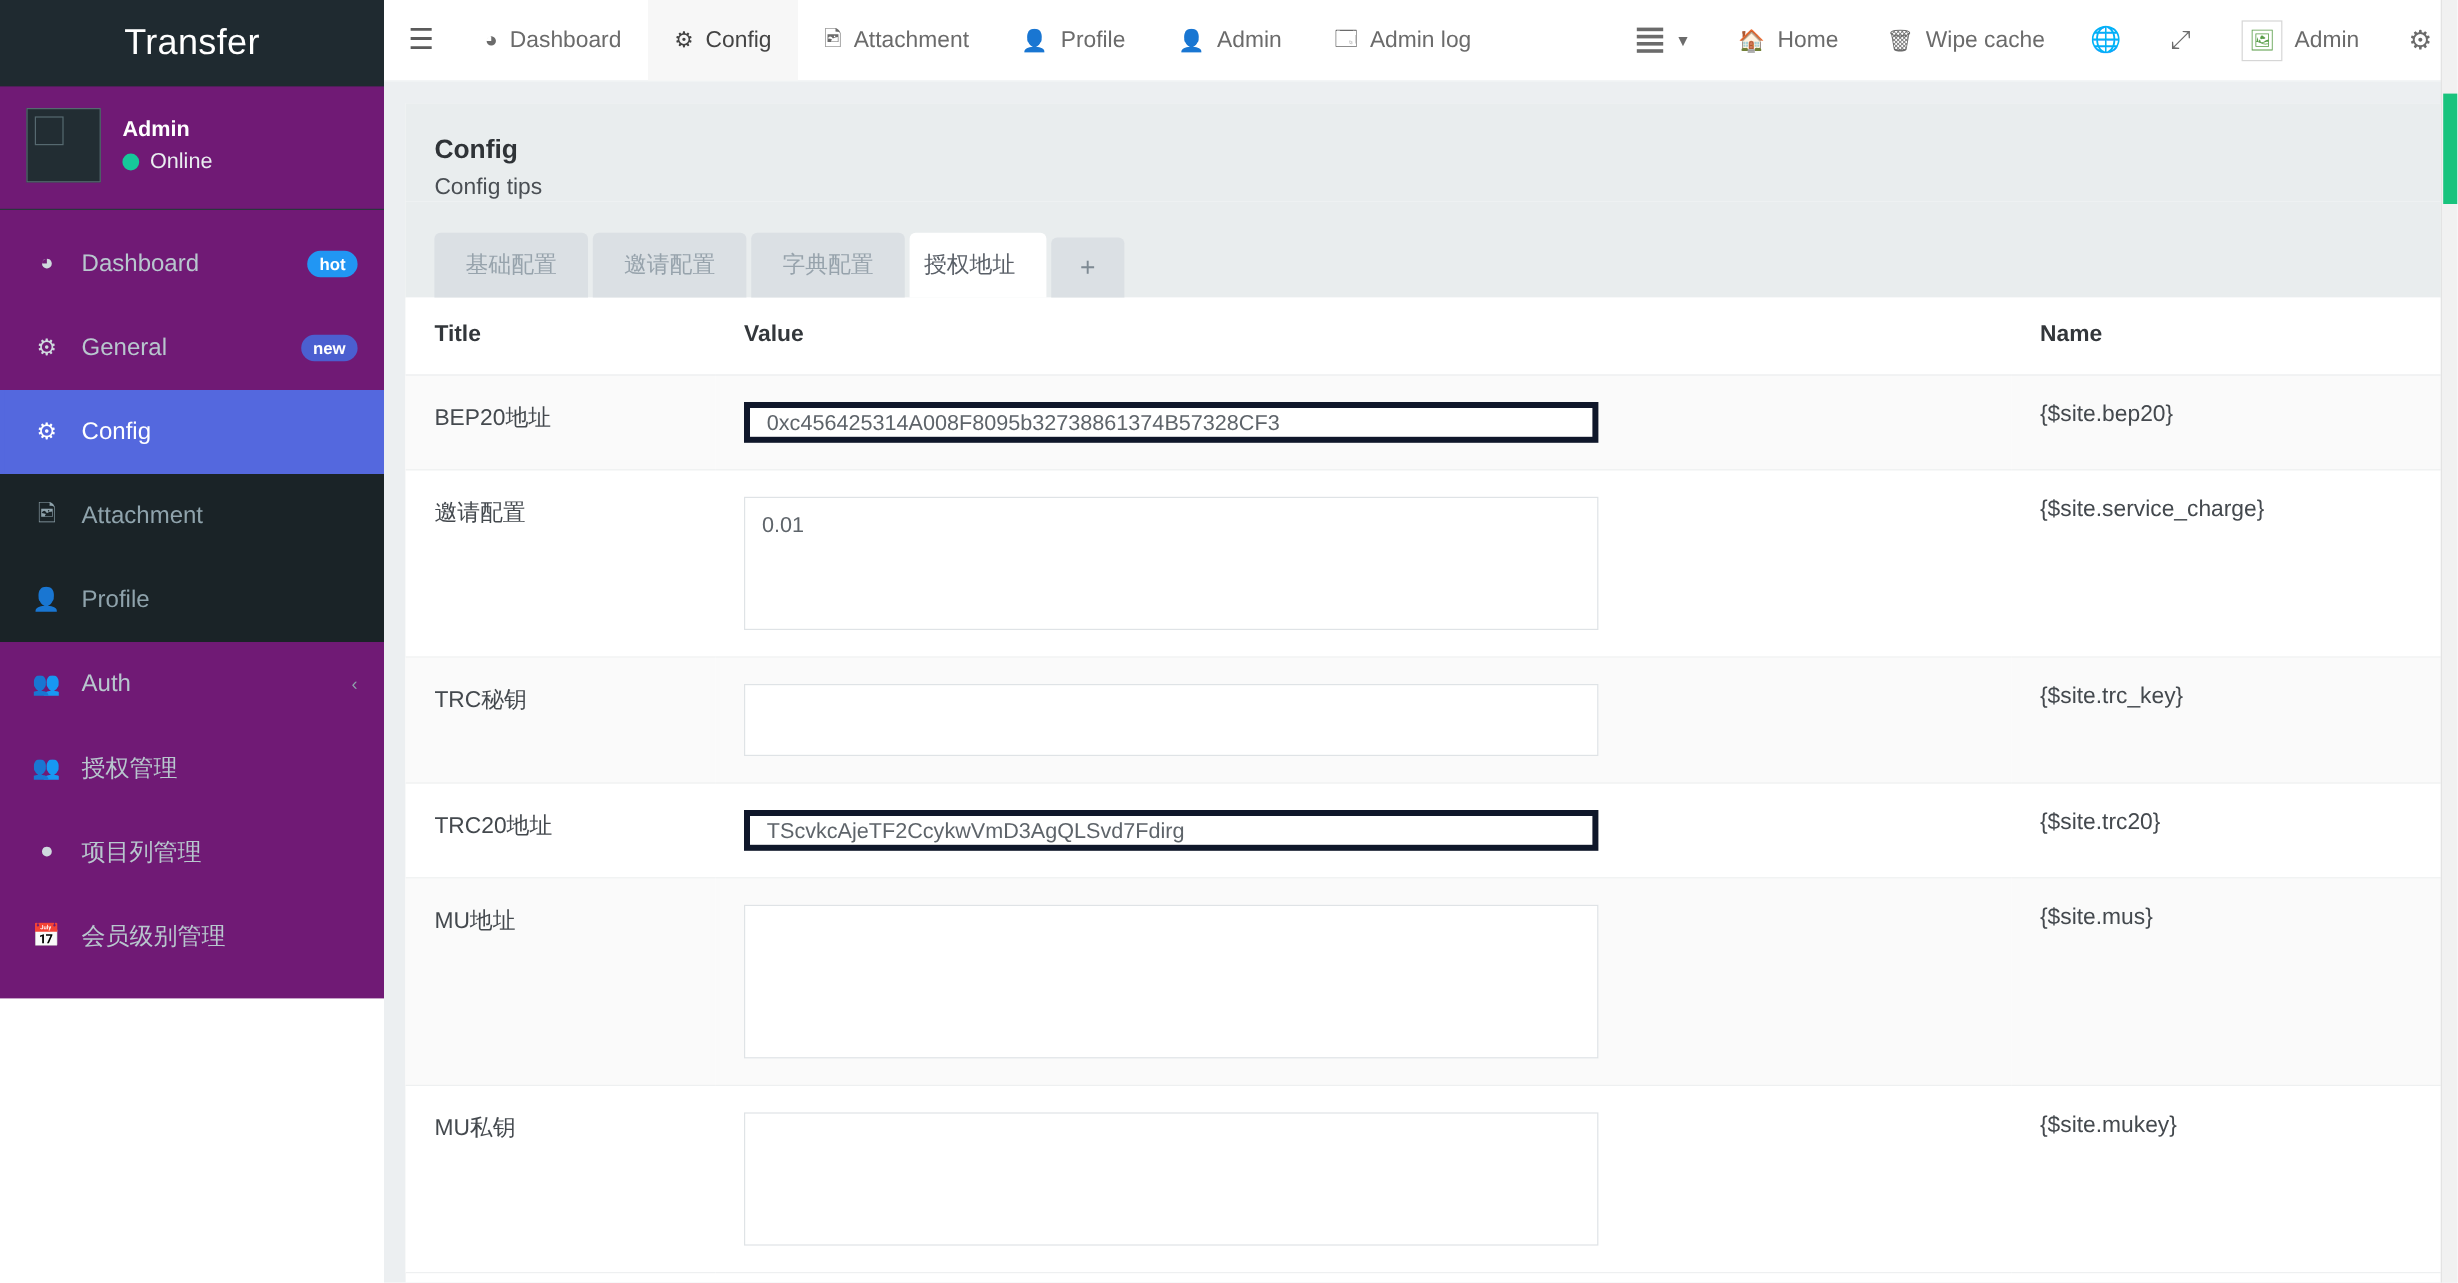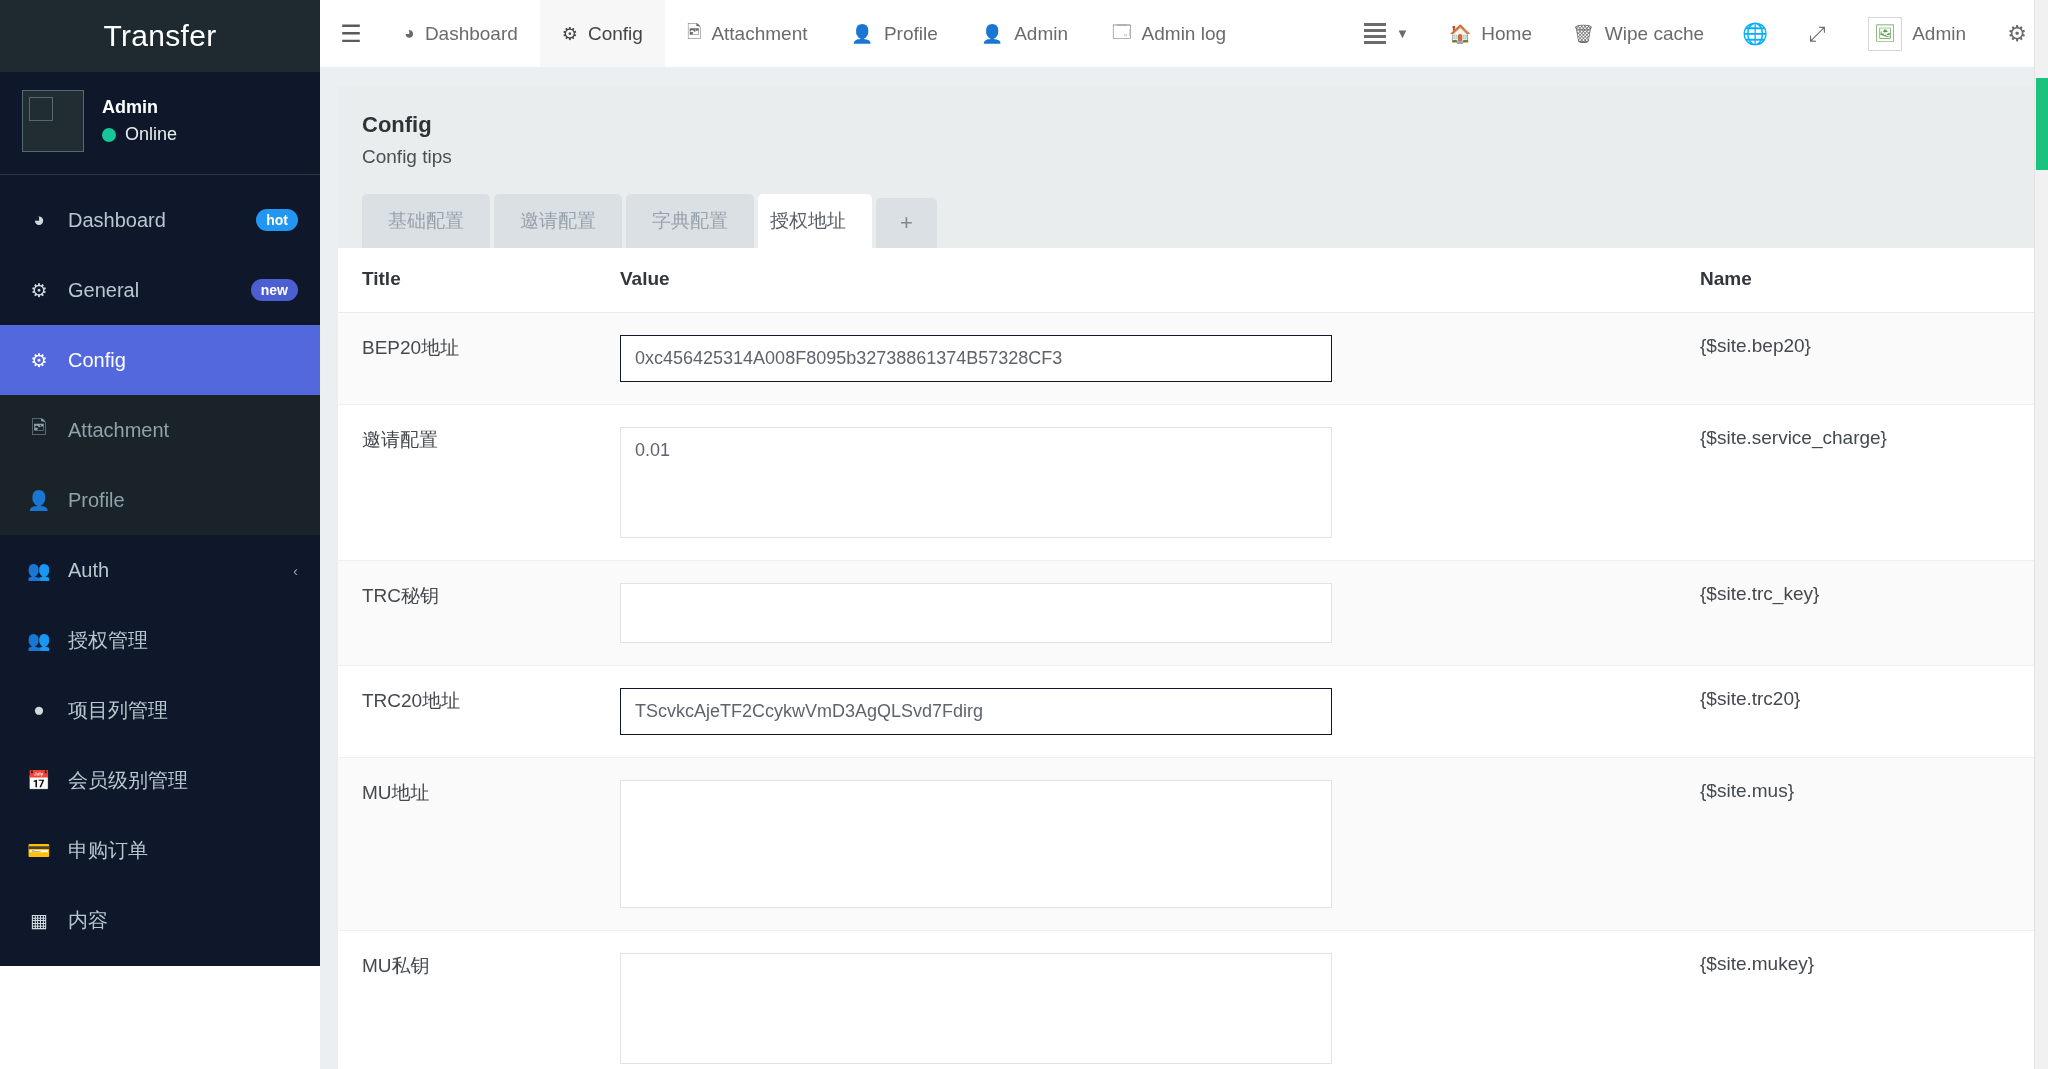--- a/index.html
+++ b/index.html
@@ -6,22 +6,22 @@
   html, body {
     width: 2048px; height: 1069px;
     overflow: hidden;
     font-family: "Liberation Sans", "DejaVu Sans", sans-serif;
     background: #ffffff;
   }
   .app { display: flex; width: 2048px; height: 1069px; }
 
   
   .sidebar {
-    width: 320px; min-width: 320px; height: 966px;
-    background: #0f172a;
+    width: 320px; min-width: 320px; height: 832px;
+    background: #701a75;
     color: #b8c7ce;
     overflow: hidden;
     position: relative;
   }
   .brand {
     height: 72px; display: flex; align-items: center; justify-content: center;
     color: #ffffff; font-size: 30px; font-weight: 400;
     letter-spacing: .3px;
     background: #1f2a30;
   }
@@ -135,22 +135,22 @@
   }
   table.cfg td {
     padding: 22px 24px; vertical-align: top; font-size: 19px; color: #44494e;
     border-bottom: 1px solid #eef0f1;
   }
   table.cfg tr.odd td { background: #fafafa; }
   .col-title { width: 258px; }
   .col-value { width: 1080px; }
   .col-name { color: #44494e; white-space: nowrap; }
   .f-input {
-    width: 712px; height: 47px; padding: 8px 14px;
-    border: 1px solid #0f172a; background: #fff;
+    width: 712px; height: 34px; padding: 8px 14px;
+    border: 5px solid #0f172a; background: #fff;
     font-size: 18px; color: #5e646a; font-family: inherit; outline: none;
   }
   .f-area {
     width: 712px; padding: 12px 14px;
     border: 1px solid #dfe3e6; background: #fff;
     font-size: 18px; color: #5e646a; font-family: inherit; outline: none;
     resize: none; display: block;
   }
   .h-short { height: 60px; }
   .h-tall { height: 111px; }

